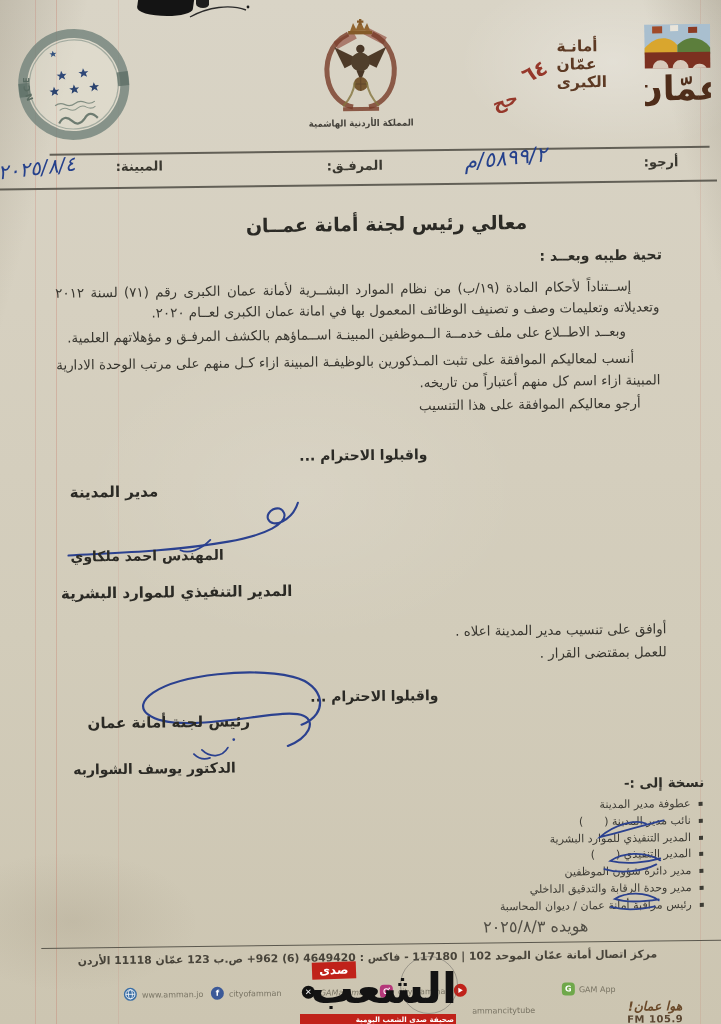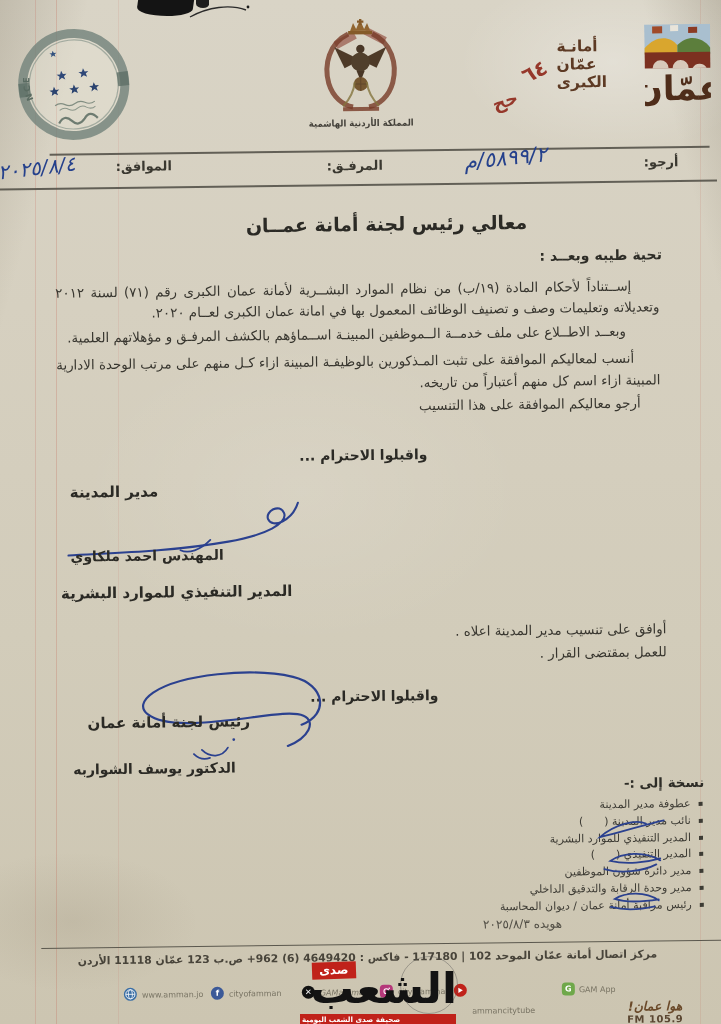--- a/index.html
+++ b/index.html
@@ -71,39 +71,39 @@
   .s2title{left:85px;top:711px;width:216px;text-align:left;}
   .s2name{left:70px;top:758px;width:212px;text-align:left;}
 
   
   .copies{right:20px;top:778px;width:330px;}
   .copyhead{font-size:13.5px;font-weight:bold;color:#2e2d27;margin:0 0 6px 0;}
   .copies ul{margin:0;padding:0;list-style:none;}
   .copies li{position:relative;font-size:11px;line-height:16.8px;color:#3d3b34;padding-right:14px;}
   .copies li::before{content:"";position:absolute;right:2px;top:6px;width:4px;height:4px;background:#3d3b34;}
   .penmarks{left:588px;top:806px;}
-  .typist{left:478px;top:919px;font-size:12px;color:#514e45;}
+  .typist{left:478px;top:919px;font-size:16px;color:#514e45;}
 
   
   .frule{left:36px;top:944px;width:682px;height:1.4px;background:#5b584e;}
   .contact{left:36px;top:951px;width:652px;text-align:center;font-size:10.8px;font-weight:bold;color:#48443a;}
   .sicon{position:absolute;top:985px;width:13px;height:13px;border-radius:50%;direction:ltr;
     display:flex;align-items:center;justify-content:center;color:#fff;font-size:8px;font-weight:bold;}
   .slabel{position:absolute;top:988px;font-size:8px;color:#797464;direction:ltr;unicode-bidi:isolate;white-space:nowrap;}
   .radio{left:610px;top:978px;width:78px;text-align:center;direction:rtl;}
   .radioname{font-size:12.5px;font-weight:bold;color:#6b4a2a;font-style:italic;margin-top:24px;}
   .radiofreq{font-size:10px;font-weight:bold;color:#5a4631;letter-spacing:.5px;}
 
   
   .wm{position:absolute;left:248px;top:964px;width:224px;height:60px;z-index:6;direction:rtl;}
   .wmcircle{position:absolute;right:14px;top:-8px;width:56px;height:56px;border:1.5px solid rgba(80,80,80,.40);border-radius:50%;}
   .wmmain{position:absolute;right:18px;top:-4px;font-size:42px;font-weight:bold;color:#131313;line-height:58px;transform:scaleX(1.04);}
   .wmtag{position:absolute;right:116px;top:-2px;background:#c0221a;color:#fff;font-size:12px;font-weight:bold;
     padding:1px 7px 2px;transform:rotate(-2deg);z-index:7;}
-  .wmsub{position:absolute;right:16px;top:50px;width:152px;text-align:left;background:#c0221a;color:#fff;
+  .wmsub{position:absolute;right:16px;top:50px;width:152px;text-align:right;background:#c0221a;color:#fff;
     font-size:7.2px;font-weight:bold;padding:1px 2px;}
 </style>
 </head>
 <body>
 
 <div class="page">
 
   <div class="abs blob1"></div>
   <div class="abs blob2"></div>
   <svg class="abs" style="left:188px;top:2px;" width="66" height="20">
@@ -183,21 +183,21 @@
     </div>
 
     <div class="abs rednote n1">٦٤</div>
     <div class="abs rednote n2">حح</div>
 
     <div class="rule rtop"></div>
     <div class="rule rbot"></div>
     <div class="abs reflabel refnum">أرجو:</div>
     <div class="abs hand refnumval">٥٨٩٩/٢/م</div>
     <div class="abs reflabel refdate">المرفـق:</div>
-    <div class="abs reflabel refcorr">الموافق:</div>
+    <div class="abs reflabel refcorr">المبينة:</div>
     <div class="abs hand refcorrval">٢٠٢٥/٨/٤</div>
 
     <div class="abs title">معالي رئيس لجنة أمانة عمــان</div>
     <div class="abs greet">تحية طيبه وبعــد :</div>
 
     <div class="abs body">
       <p class="p1">إســتناداً لأحكام المادة (١٩/ب) من نظام الموارد البشــرية لأمانة عمان الكبرى رقم (٧١) لسنة ٢٠١٢ وتعديلاته وتعليمات وصف و تصنيف الوظائف المعمول بها في امانة عمان الكبرى لعــام ٢٠٢٠.</p>
       <p class="p2">وبعــد الاطــلاع على ملف خدمــة الــموظفين المبينـة اســماؤهم بالكشف المرفـق و مؤهلاتهم العلمية.</p>
       <p class="p3">أنسب لمعاليكم الموافقة على تثبت المـذكورين بالوظيفـة المبينة ازاء كـل منهم على مرتب الوحدة الادارية المبينة ازاء اسم كل منهم أعتباراً من تاريخه.</p>
       <p class="p4">أرجو معاليكم الموافقة على هذا التنسيب</p>

